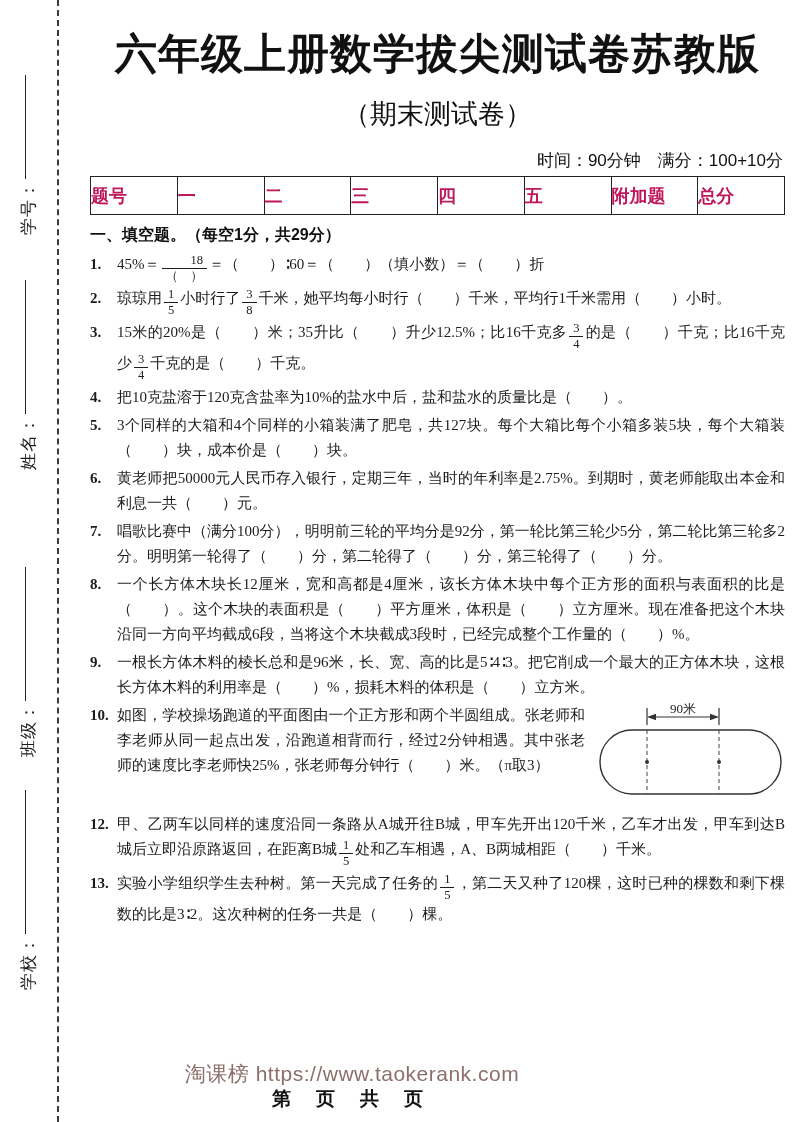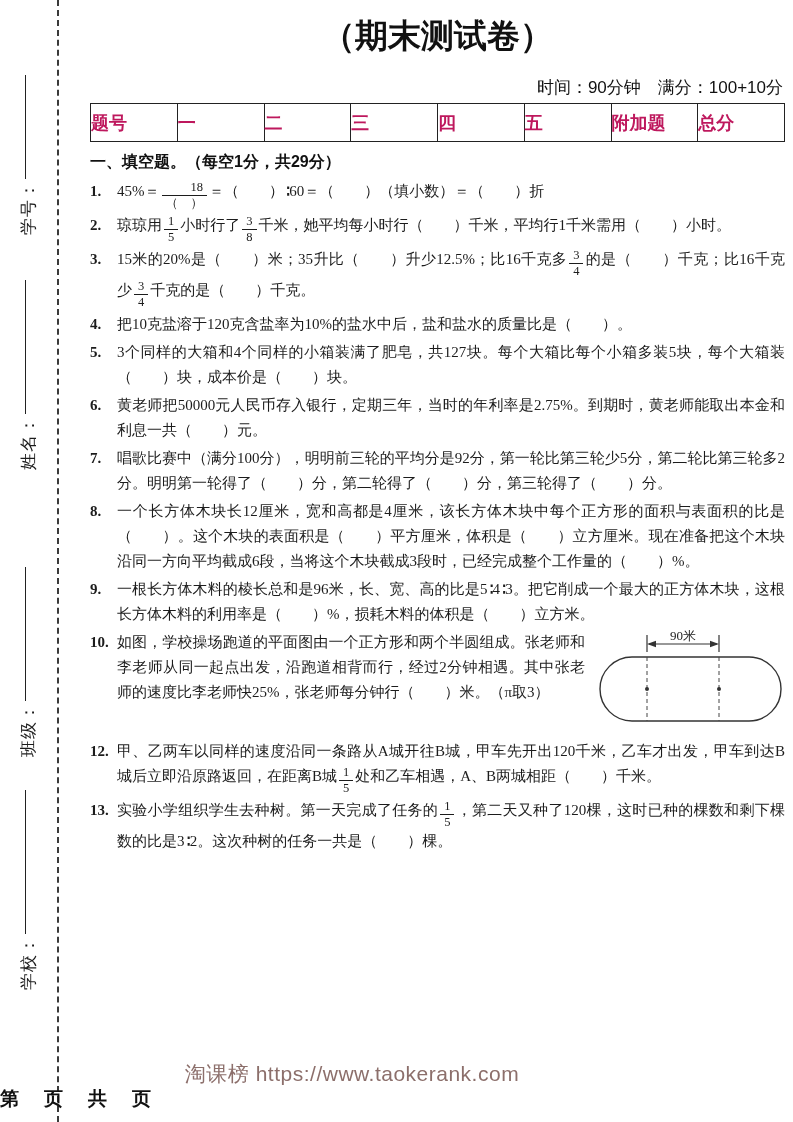--- a/index.html
+++ b/index.html
@@ -29,21 +29,21 @@
   
   .main { position: absolute; left: 90px; top: 0; width: 695px; }
   .title {
     margin: 26px 0 0 0; text-align: center;
     font-family: "Liberation Sans", sans-serif;
     font-size: 42px; font-weight: 700; letter-spacing: 1px; color: #111;
   }
   .subtitle {
     margin: 14px 0 0 0; text-align: center;
     font-family: "Liberation Sans", sans-serif;
-    font-size: 33px; font-weight: 700; color: #111;
+    font-size: 27px; font-weight: 400; color: #111;
   }
   .exam-info {
     margin-top: 17px; text-align: right; padding-right: 2px;
     font-family: "Liberation Sans", sans-serif;
     font-size: 17px; font-weight: 400; color: #111;
   }
   
   table.score {
     width: 100%; margin-top: 4px;
     border-collapse: collapse; table-layout: fixed;
@@ -78,21 +78,21 @@
   .qfigure { float: right; margin: 0 0 4px 12px; }
   
   .watermark {
     position: absolute; left: 0; top: 1060px; width: 704px;
     text-align: center;
     font-family: "Liberation Sans", sans-serif;
     font-size: 21px; letter-spacing: 0.5px;
   }
   .page-footer {
     position: absolute; left: 0; top: 1086px; width: 698px;
-    font-size: 19px; font-weight: 700;
+    text-align: center; font-size: 19px; font-weight: 700;
     letter-spacing: 3px; color: #111;
   }
 </style>
 </head>
 <body>
 
 <div class="seal-line"></div>
 
 <div class="side-item side-xuehao">
   <span class="slabel">学号：</span>
@@ -105,20 +105,21 @@
 <div class="side-item side-banji">
   <span class="slabel">班级：</span>
   <span class="sline"></span>
 </div>
 <div class="side-item side-xuexiao">
   <span class="slabel">学校：</span>
   <span class="sline"></span>
 </div>
 
 <div class="main">
+  <h1 class="title">六年级上册数学拔尖测试卷苏教版</h1>
   <h2 class="subtitle">（期末测试卷）</h2>
   <div class="exam-info">时间：90分钟　满分：100+10分</div>
 
   <table class="score">
     <tbody>
       <tr>
         <td>题号</td>
         <td>一</td>
         <td>二</td>
         <td>三</td>

